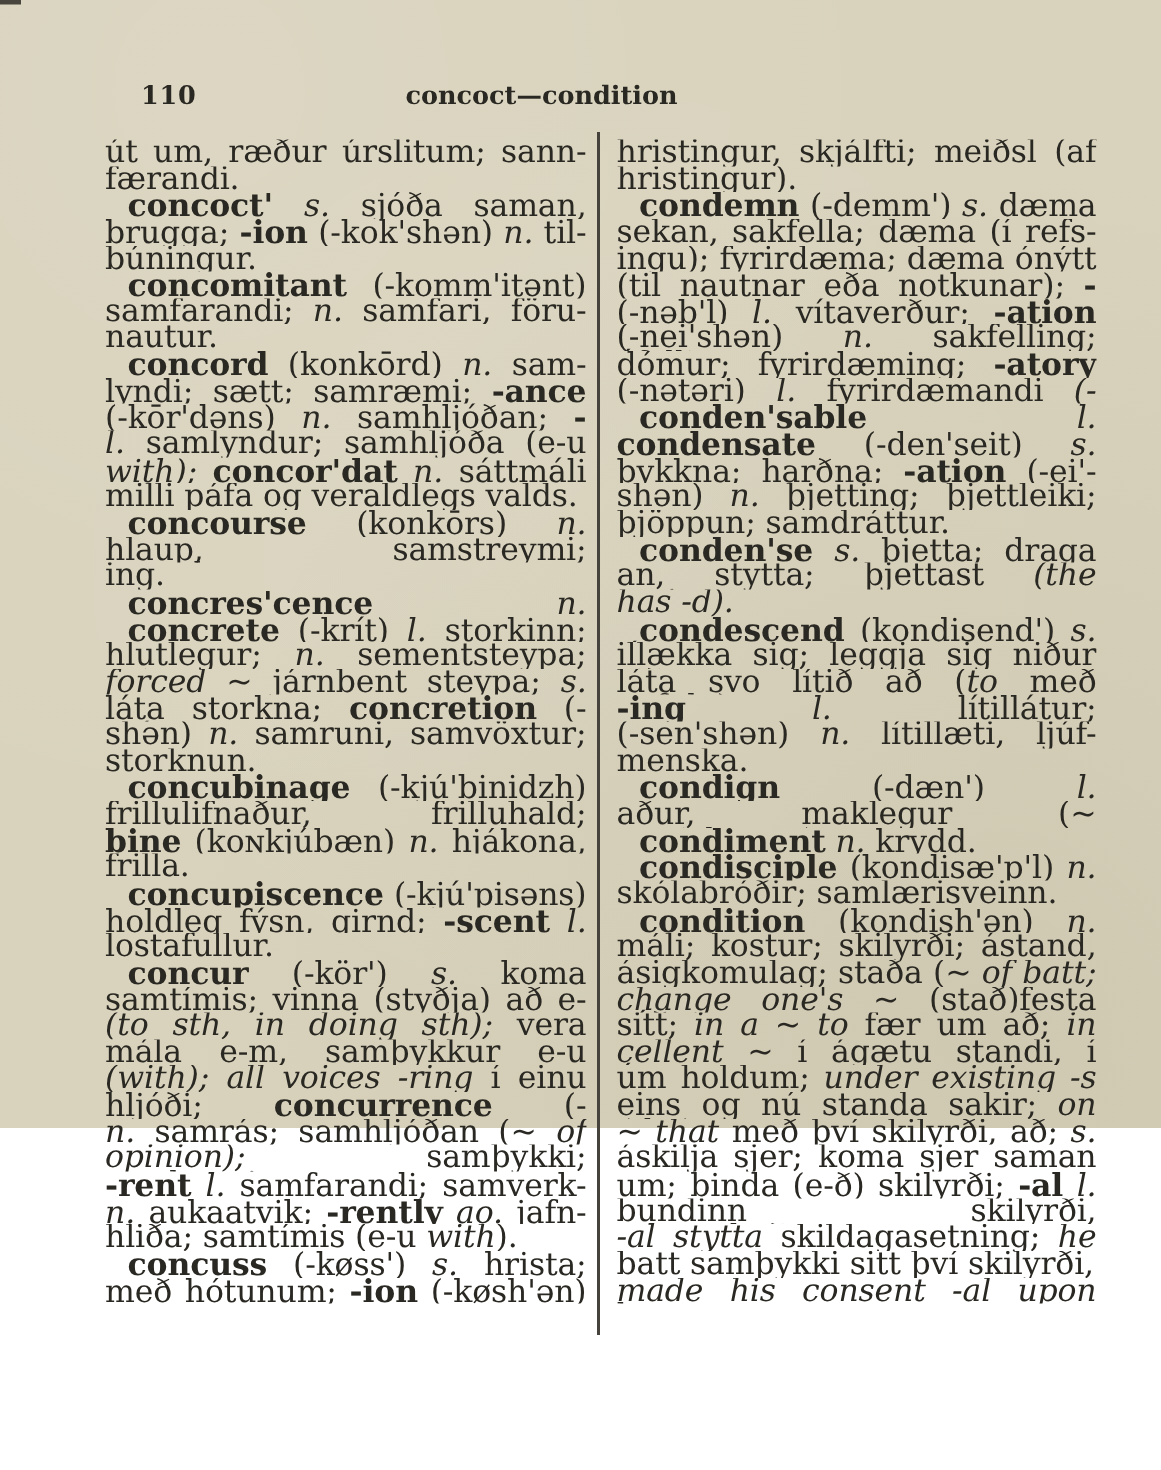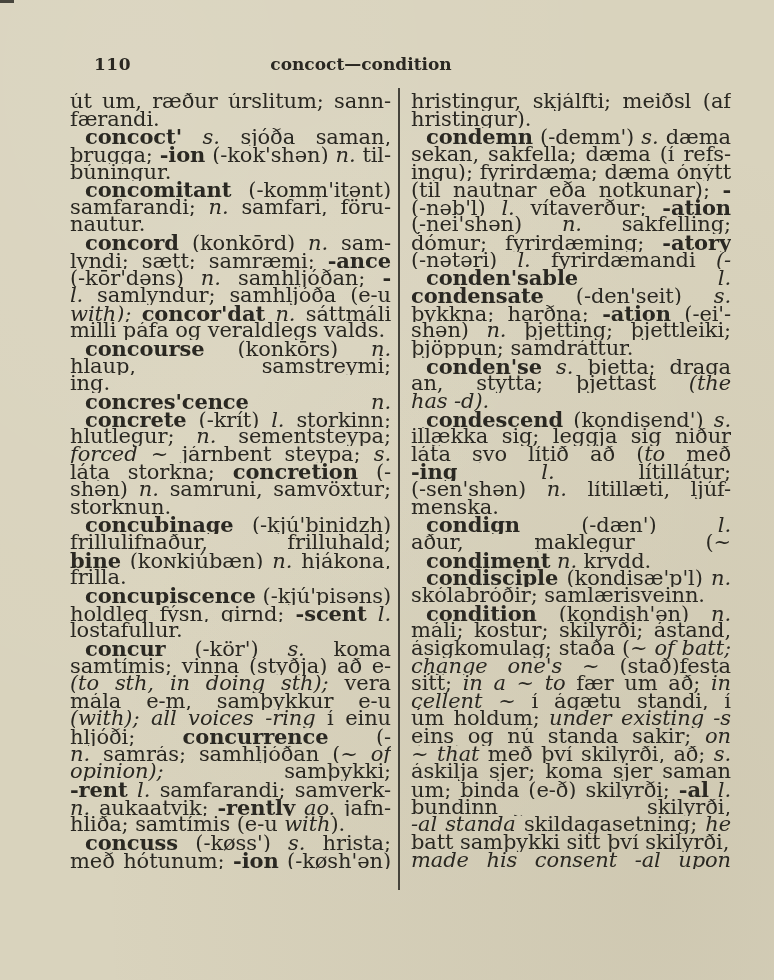--- a/index.html
+++ b/index.html
@@ -3,21 +3,21 @@
 <meta charset="utf-8">
 <style>
   html, body { margin: 0; padding: 0; }
   body {
     width: 774px; height: 980px;
     font-family: "DejaVu Serif", "Liberation Serif", serif;
     overflow: hidden;
   }
   .page {
     position: relative;
-    width: 774px; height: 980px;
+    width: 774px; height: 752px;
     color: var(--ink, #2a2822);
     background:
       radial-gradient(ellipse at 18% 8%, rgba(255,255,255,0.08), transparent 55%),
       radial-gradient(ellipse at 85% 92%, rgba(120,108,78,0.10), transparent 60%),
       radial-gradient(ellipse at 50% 50%, rgba(255,255,250,0.05), transparent 70%),
       var(--paper, #d9d3bd);
   }
   .artifact {
     position: absolute; left: 0; top: 0;
     width: 14px; height: 3px;
@@ -145,17 +145,17 @@
       <div class="ln">ásigkomulag; staða (~ <i>of batt;</i></div>
       <div class="ln"><i>change one's ~</i> (stað)festa ráð</div>
       <div class="ln">sitt; <i>in a ~ to</i> fær um að; <i>in ex-</i></div>
       <div class="ln"><i>cellent ~</i> í ágætu standi, í ágæt-</div>
       <div class="ln">um holdum; <i>under existing -s</i></div>
       <div class="ln">eins og nú standa sakir; <i>on (the)</i></div>
       <div class="ln"><i>~ that</i> með því skilyrði, að; <i>s.</i></div>
       <div class="ln">áskilja sjer; koma sjer saman</div>
       <div class="ln">um; binda (e-ð) skilyrði; <b>-al</b> <i>l.</i></div>
       <div class="ln">bundinn skilyrði, takmarkaður;</div>
-      <div class="ln"><i>-al standa</i> skildagasetning; <i>he</i></div>
+      <div class="ln"><i>-al stytta</i> skildagasetning; <i>he</i></div>
       <div class="ln end">batt samþykki sitt því skilyrði,</div>
       <div class="ln"><i>made his consent -al upon</i> hann</div>
     </div>
 </div>
 
 </body></html>

